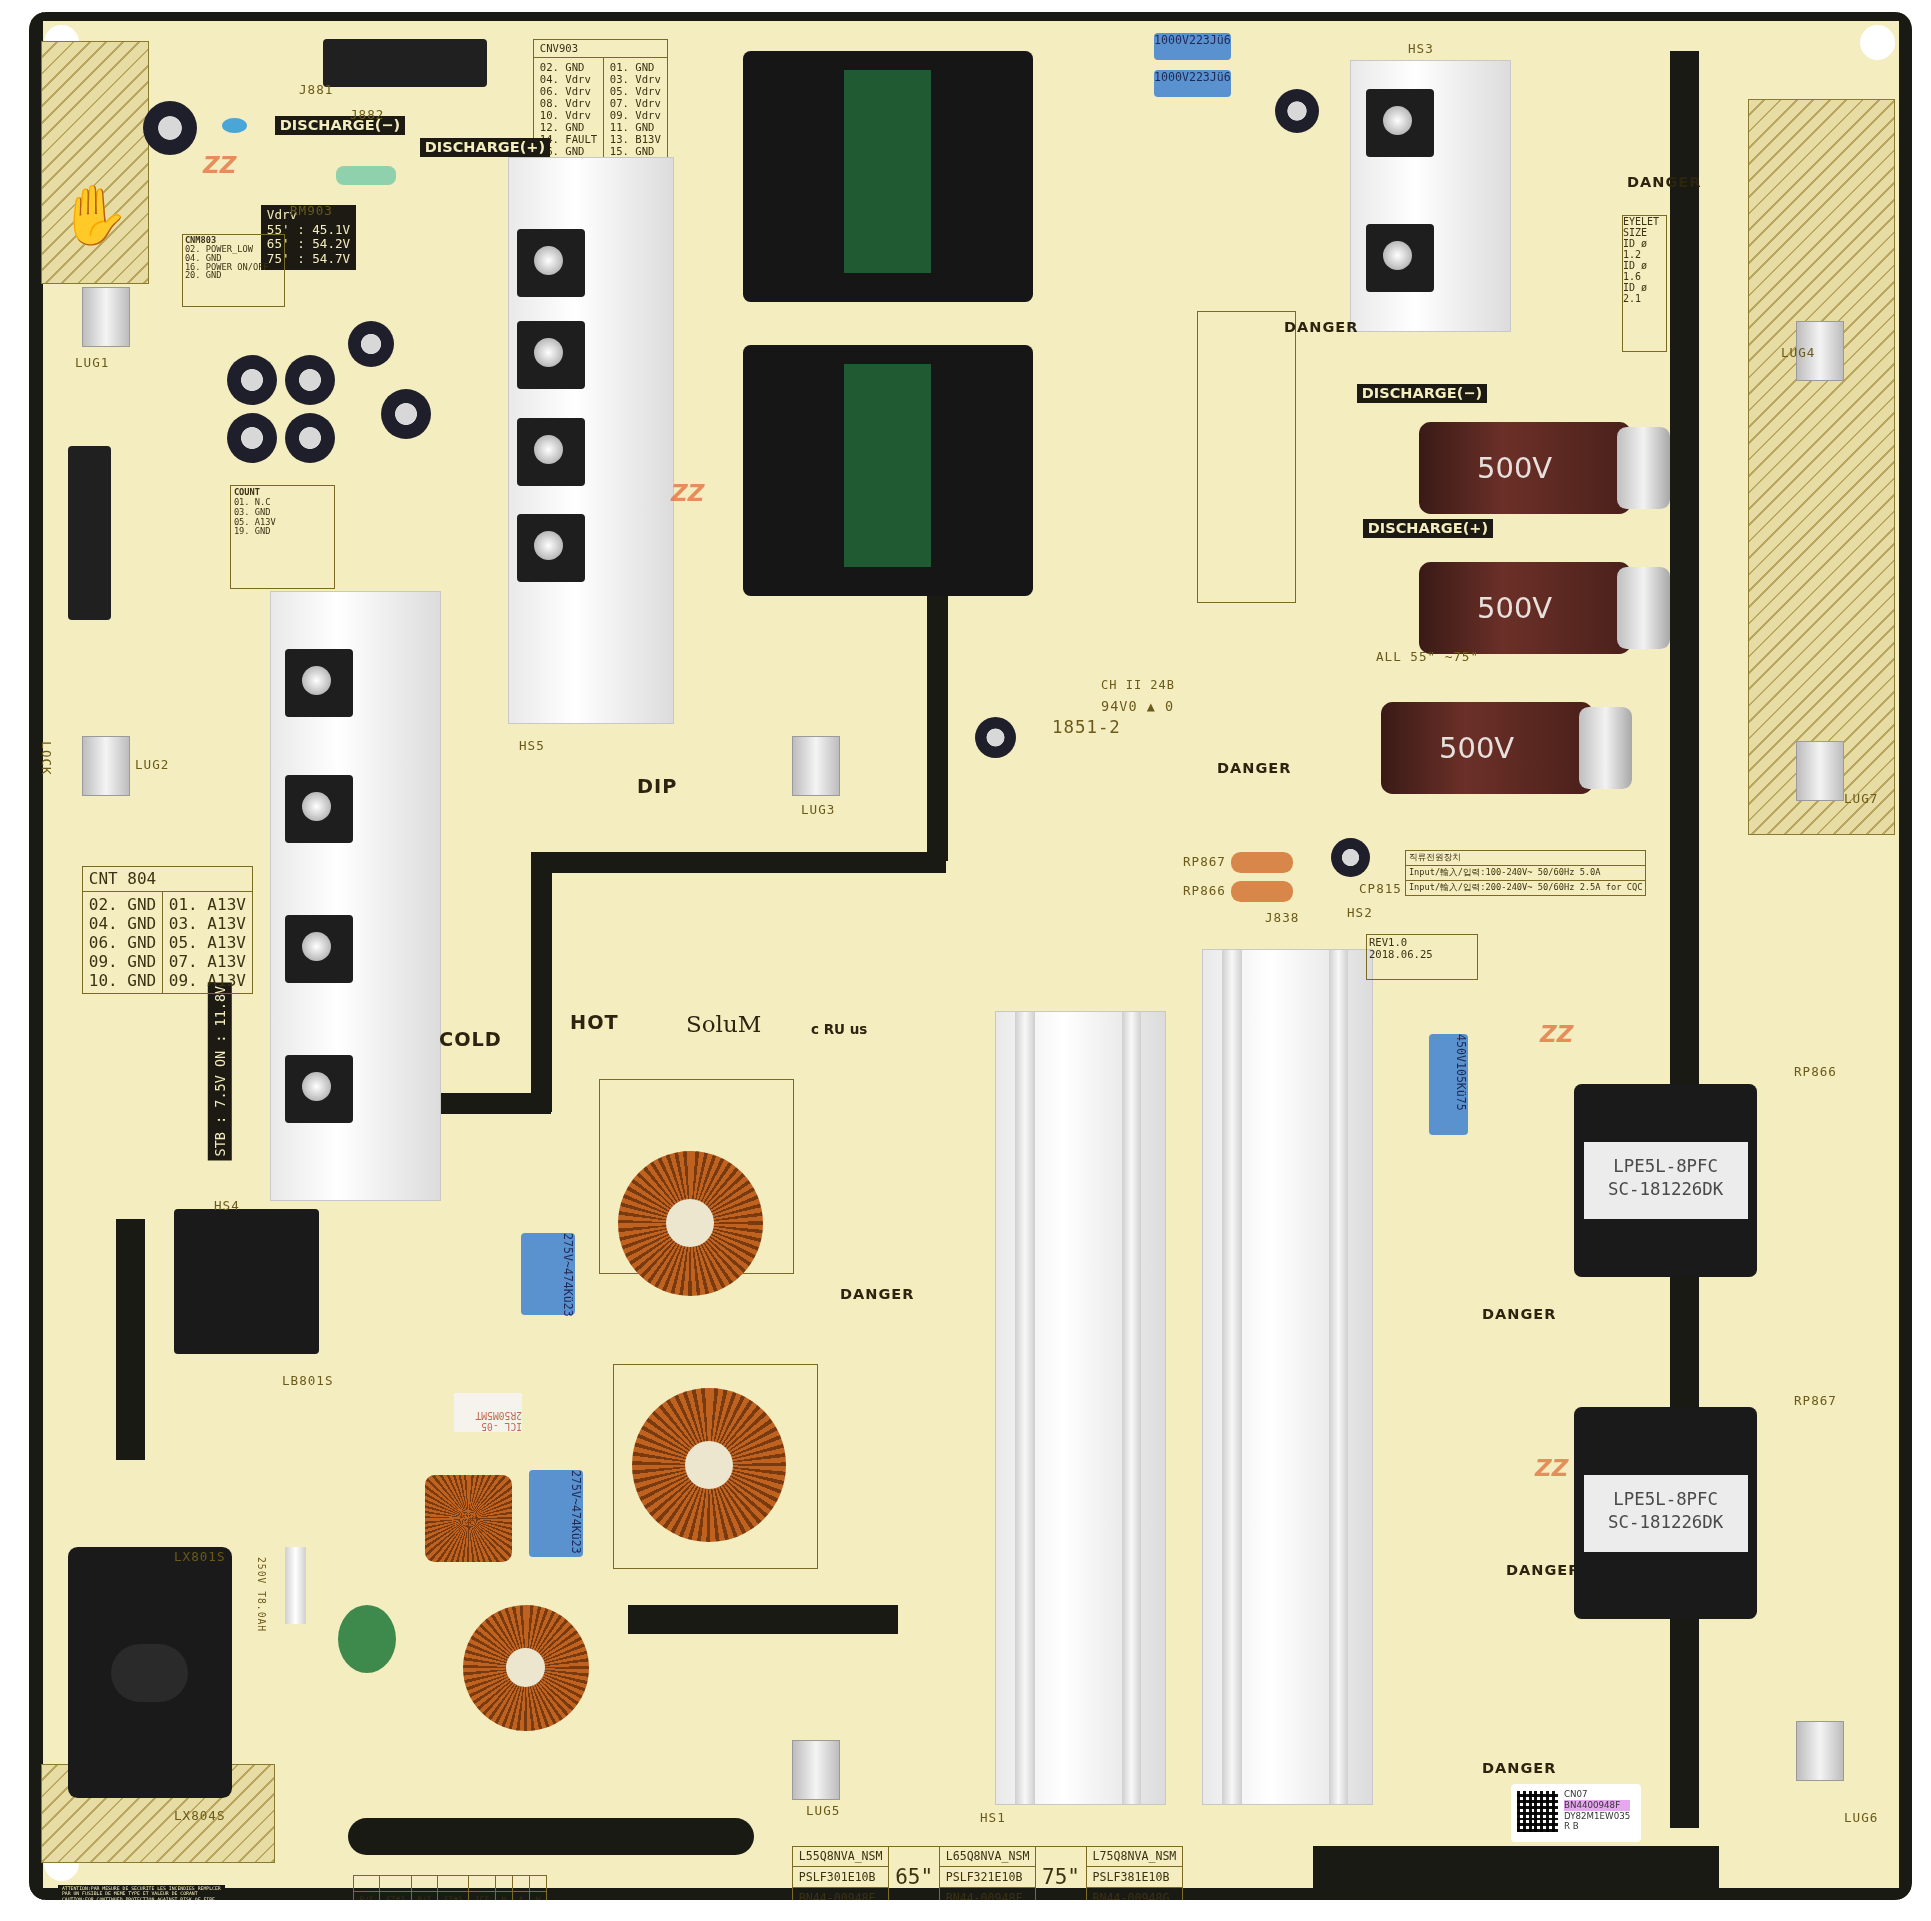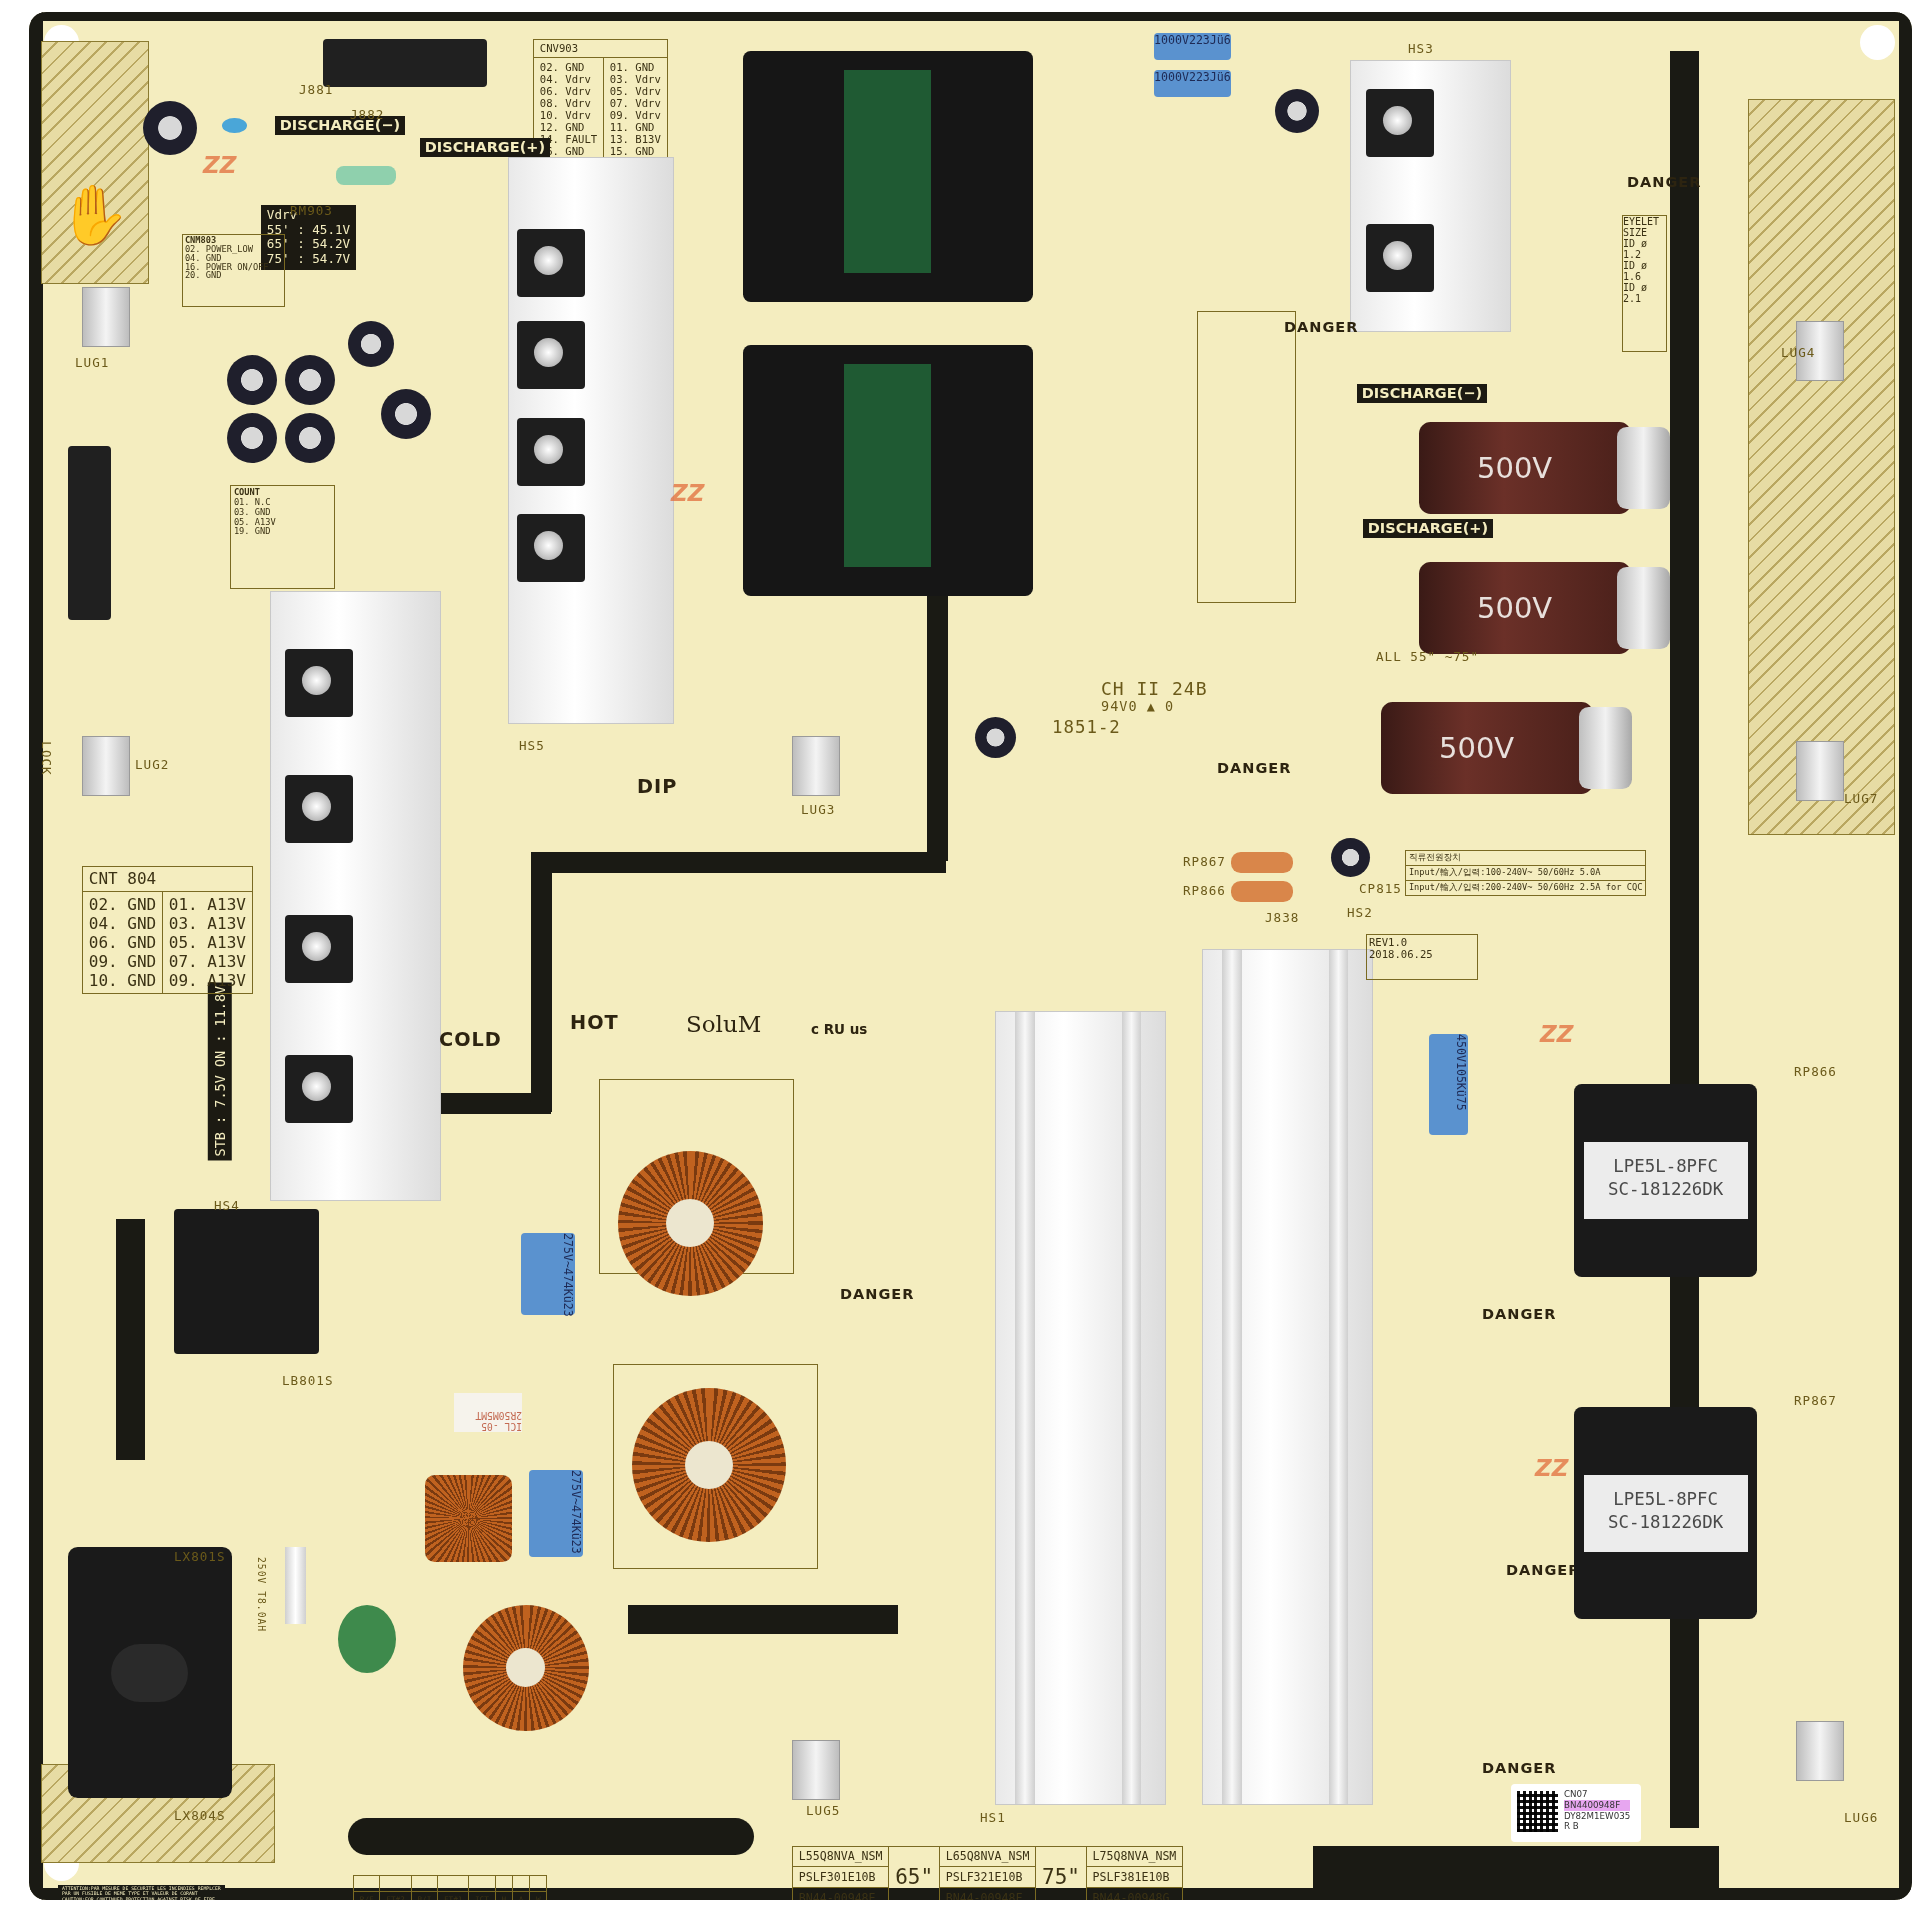--- a/index.html
+++ b/index.html
@@ -196,21 +196,21 @@
   <div class="silk" style="left:1347px;top:637px;">ALL 55" ~75"</div>
 
   <div class="danger-label" style="left:1598px;top:162px;">DANGER</div>
   <div class="danger-label" style="left:1255px;top:307px;">DANGER</div>
   <div class="danger-label" style="left:1188px;top:748px;">DANGER</div>
   <div class="danger-label" style="left:811px;top:1274px;">DANGER</div>
   <div class="danger-label" style="left:1453px;top:1294px;">DANGER</div>
   <div class="danger-label" style="left:1477px;top:1550px;">DANGER</div>
   <div class="danger-label" style="left:1453px;top:1748px;">DANGER</div>
 
-  <div class="silk" style="left:1072px;top:666px;font-size:18px;">CH II 24B</div>
+  <div class="silk" style="left:1072px;top:666px;font-size:12px;">CH II 24B</div>
   <div class="silk" style="left:1072px;top:686px;font-size:13.5px;">94V0 ▲ 0</div>
   <div class="silk" style="left:1023px;top:705px;font-size:17.4px;">1851-2</div>
 
   <div class="abs" style="left:1376px;top:838px;border:1.9px solid #7a6a22;font-size:8.7px;color:#3b3214;">
     <div style="padding:1px 2.9px;">직류전원장치</div>
     <div style="border-top:1.9px solid #7a6a22;padding:1px 2.9px;">Input/輸入/입력:100-240V~ 50/60Hz 5.0A</div>
     <div style="border-top:1.9px solid #7a6a22;padding:1px 2.9px;">Input/輸入/입력:200-240V~ 50/60Hz 2.5A for CQC</div>
   </div>
 
   <div class="abs" style="left:1202px;top:840px;width:62px;height:21px;background:#d9864a;border-radius:9.7px;"></div>

